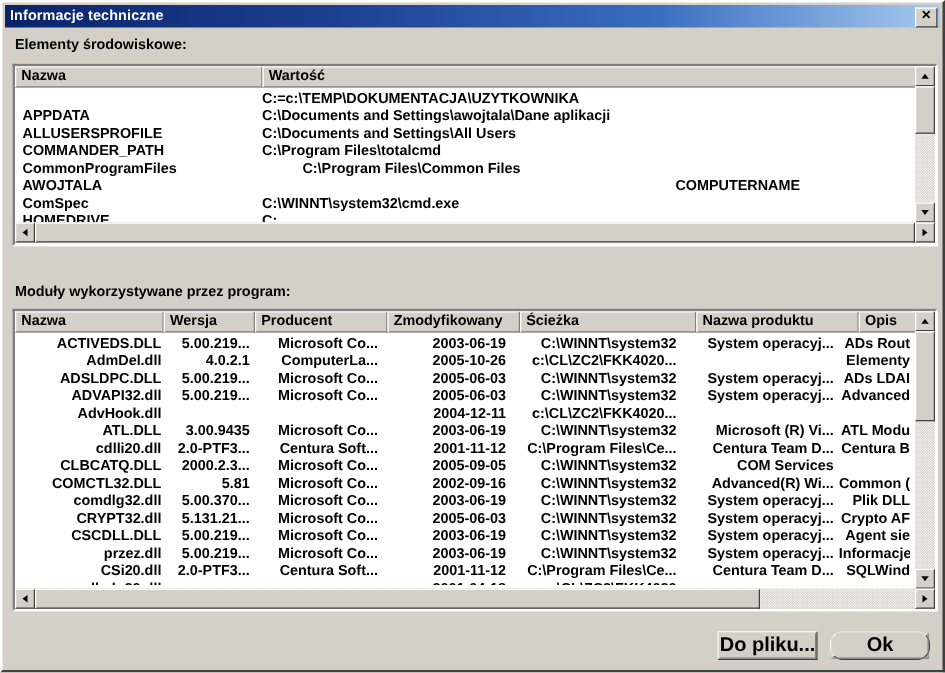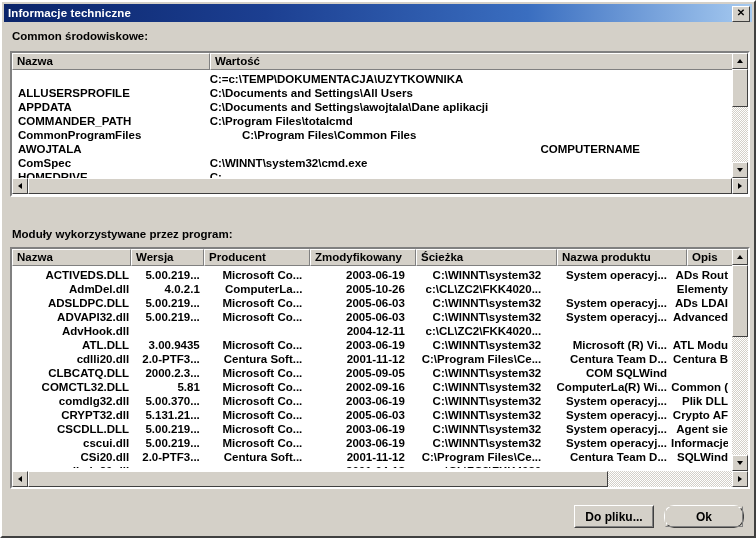--- a/index.html
+++ b/index.html
@@ -176,21 +176,21 @@
   .dlg-button {
     position: absolute;
     box-sizing: border-box;
     height: 23px;
     background: #d4d0c8;
     border-top: 1px solid #ffffff;
     border-left: 1px solid #ffffff;
     border-right: 1px solid #404040;
     border-bottom: 1px solid #404040;
     font-family: "Liberation Sans", sans-serif;
-    font-size: 12px;
+    font-size: 16px;
     font-weight: bold;
     color: #000000;
     display: flex;
     align-items: center;
     justify-content: center;
     cursor: default;
   }
   .dlg-button::before {
     content: "";
     position: absolute;
@@ -205,39 +205,39 @@
 </head>
 <body>
 
 <div id="dialog">
 
   <div id="titlebar">
     <span id="title-text">Informacje techniczne</span>
     <div id="close-button">✕</div>
   </div>
 
-  <div class="section-label" style="left:10px; top:28px;">Common środowiskowe:</div>
+  <div class="section-label" style="left:10px; top:28px;">Elementy środowiskowe:</div>
 
   <div class="listpanel" id="env-panel" style="left:8px; top:49px; width:740px; height:146px;">
     <div class="hdr-row" id="env-header">
         <div class="hdr-cell" style="width: 198px;">Nazwa</div>
         <div class="hdr-cell" style="width: 540px;">Wartość</div>
       </div>
     <div class="rows-area" id="env-rows" style="top:19px; left:2px; width:714px; height:106px;">
         <div class="data-row">
           <div class="data-cell" style="width: 198px;"></div>
           <div class="data-cell" style="width: 540px;">C:=c:\TEMP\DOKUMENTACJA\UZYTKOWNIKA</div>
         </div>
         <div class="data-row">
+          <div class="data-cell" style="width: 198px;">APPDATA</div>
+          <div class="data-cell" style="width: 540px;">C:\Documents and Settings\awojtala\Dane aplikacji</div>
+        </div>
+        <div class="data-row">
           <div class="data-cell" style="width: 198px;">ALLUSERSPROFILE</div>
           <div class="data-cell" style="width: 540px;">C:\Documents and Settings\All Users</div>
-        </div>
-        <div class="data-row">
-          <div class="data-cell" style="width: 198px;">APPDATA</div>
-          <div class="data-cell" style="width: 540px;">C:\Documents and Settings\awojtala\Dane aplikacji</div>
         </div>
         <div class="data-row">
           <div class="data-cell" style="width: 198px;">COMMANDER_PATH</div>
           <div class="data-cell" style="width: 540px;">C:\Program Files\totalcmd</div>
         </div>
         <div class="data-row">
           <div class="data-cell" style="width: 198px;">CommonProgramFiles</div>
           <div class="data-cell" style="width: 540px; margin-left: 44px;">C:\Program Files\Common Files</div>
         </div>
         <div class="data-row">
@@ -352,30 +352,30 @@
           <div class="data-cell" style="width: 141px;">C:\Program Files\Ce...</div>
           <div class="data-cell" style="width: 130px;">Centura Team D...</div>
           <div class="data-cell" style="width: 63px;">Centura B</div>
         </div>
         <div class="data-row">
           <div class="data-cell" style="width: 119px;">CLBCATQ.DLL</div>
           <div class="data-cell" style="width: 73px;">2000.2.3...</div>
           <div class="data-cell" style="width: 106px;">Microsoft Co...</div>
           <div class="data-cell" style="width: 106px;">2005-09-05</div>
           <div class="data-cell" style="width: 141px;">C:\WINNT\system32</div>
-          <div class="data-cell" style="width: 130px;">COM SQLWind</div>
+          <div class="data-cell" style="width: 130px;">COM Services</div>
           <div class="data-cell" style="width: 63px;"></div>
         </div>
         <div class="data-row">
           <div class="data-cell" style="width: 119px;">COMCTL32.DLL</div>
           <div class="data-cell" style="width: 73px;">5.81</div>
           <div class="data-cell" style="width: 106px;">Microsoft Co...</div>
           <div class="data-cell" style="width: 106px;">2002-09-16</div>
           <div class="data-cell" style="width: 141px;">C:\WINNT\system32</div>
-          <div class="data-cell" style="width: 130px;">ComputerLa(R) Wi...</div>
+          <div class="data-cell" style="width: 130px;">Advanced(R) Wi...</div>
           <div class="data-cell" style="width: 63px;">Common (</div>
         </div>
         <div class="data-row">
           <div class="data-cell" style="width: 119px;">comdlg32.dll</div>
           <div class="data-cell" style="width: 73px;">5.00.370...</div>
           <div class="data-cell" style="width: 106px;">Microsoft Co...</div>
           <div class="data-cell" style="width: 106px;">2003-06-19</div>
           <div class="data-cell" style="width: 141px;">C:\WINNT\system32</div>
           <div class="data-cell" style="width: 130px;">System operacyj...</div>
           <div class="data-cell" style="width: 63px;">Plik DLL </div>
@@ -392,21 +392,21 @@
         <div class="data-row">
           <div class="data-cell" style="width: 119px;">CSCDLL.DLL</div>
           <div class="data-cell" style="width: 73px;">5.00.219...</div>
           <div class="data-cell" style="width: 106px;">Microsoft Co...</div>
           <div class="data-cell" style="width: 106px;">2003-06-19</div>
           <div class="data-cell" style="width: 141px;">C:\WINNT\system32</div>
           <div class="data-cell" style="width: 130px;">System operacyj...</div>
           <div class="data-cell" style="width: 63px;">Agent sie</div>
         </div>
         <div class="data-row">
-          <div class="data-cell" style="width: 119px;">cscui.dll</div>
+          <div class="data-cell" style="width: 119px;">przez.dll</div>
           <div class="data-cell" style="width: 73px;">5.00.219...</div>
           <div class="data-cell" style="width: 106px;">Microsoft Co...</div>
           <div class="data-cell" style="width: 106px;">2003-06-19</div>
           <div class="data-cell" style="width: 141px;">C:\WINNT\system32</div>
           <div class="data-cell" style="width: 130px;">System operacyj...</div>
           <div class="data-cell" style="width: 63px;">Informacje </div>
         </div>
         <div class="data-row">
           <div class="data-cell" style="width: 119px;">CSi20.dll</div>
           <div class="data-cell" style="width: 73px;">2.0-PTF3...</div>

